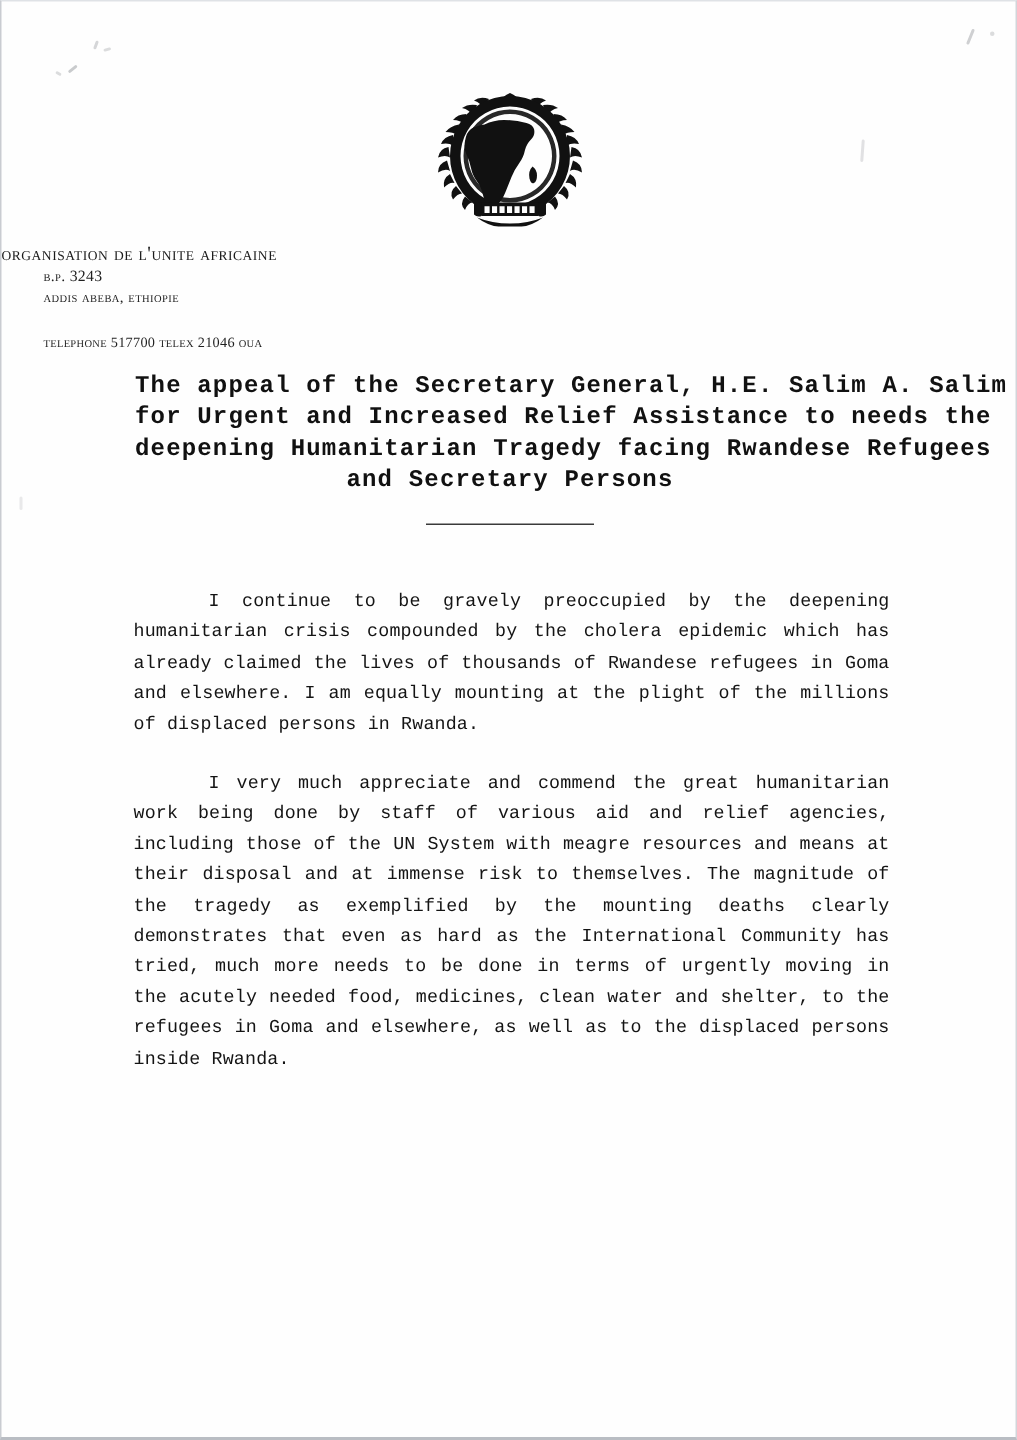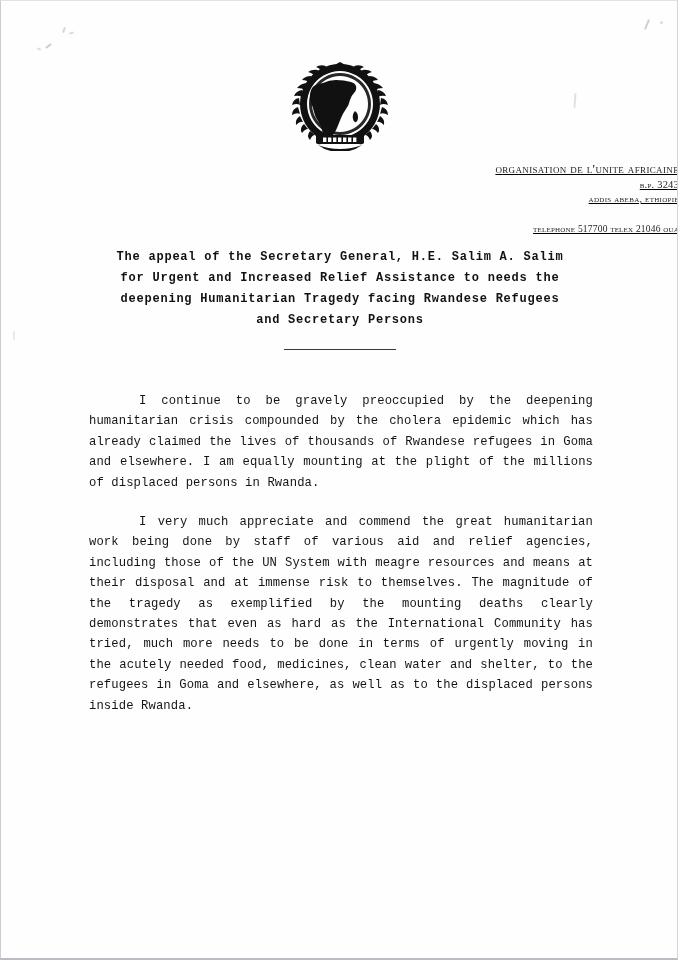--- a/index.html
+++ b/index.html
@@ -43,22 +43,21 @@
   .sm6 { left: 659px; top: 20px;  width: 3px;  height: 3px;  border-radius: 50%; opacity:.3;}
   .sm7 { left: 573px; top: 92px;  width: 2px;  height: 15px; transform: rotate(4deg);   border-radius: 2px; opacity:.25;}
   .sm8 { left: 12px;  top: 330px; width: 2px;  height: 9px;  border-radius: 2px; opacity:.18;}
 
   
   #letterhead {
     position: absolute;
     left: 0;
     top: 58px;
     width: 678px;
-    text-align: right;
-    text-decoration: underline;
+    text-align: left;
   }
   #emblem-wrap {
     width: 96px;
     height: 92px;
     margin: 0 auto 10px auto;
     position: relative;
   }
   #emblem-wrap svg { display: block; }
 
   .org-name {
@@ -87,21 +86,21 @@
   
   #title-block {
     position: absolute;
     left: 89px;
     top: 246px;
     width: 500px;
     text-align: center;
   }
   .title-line {
     font-family: "Liberation Mono", "DejaVu Sans Mono", monospace;
-    font-size: 12px;
+    font-size: 16px;
     font-weight: bold;
     letter-spacing: .78px;
     color: #111111;
     line-height: 21px;
     white-space: nowrap;
   }
   #title-rule {
     width: 112px;
     height: 1px;
     background: #3a3a3a;

